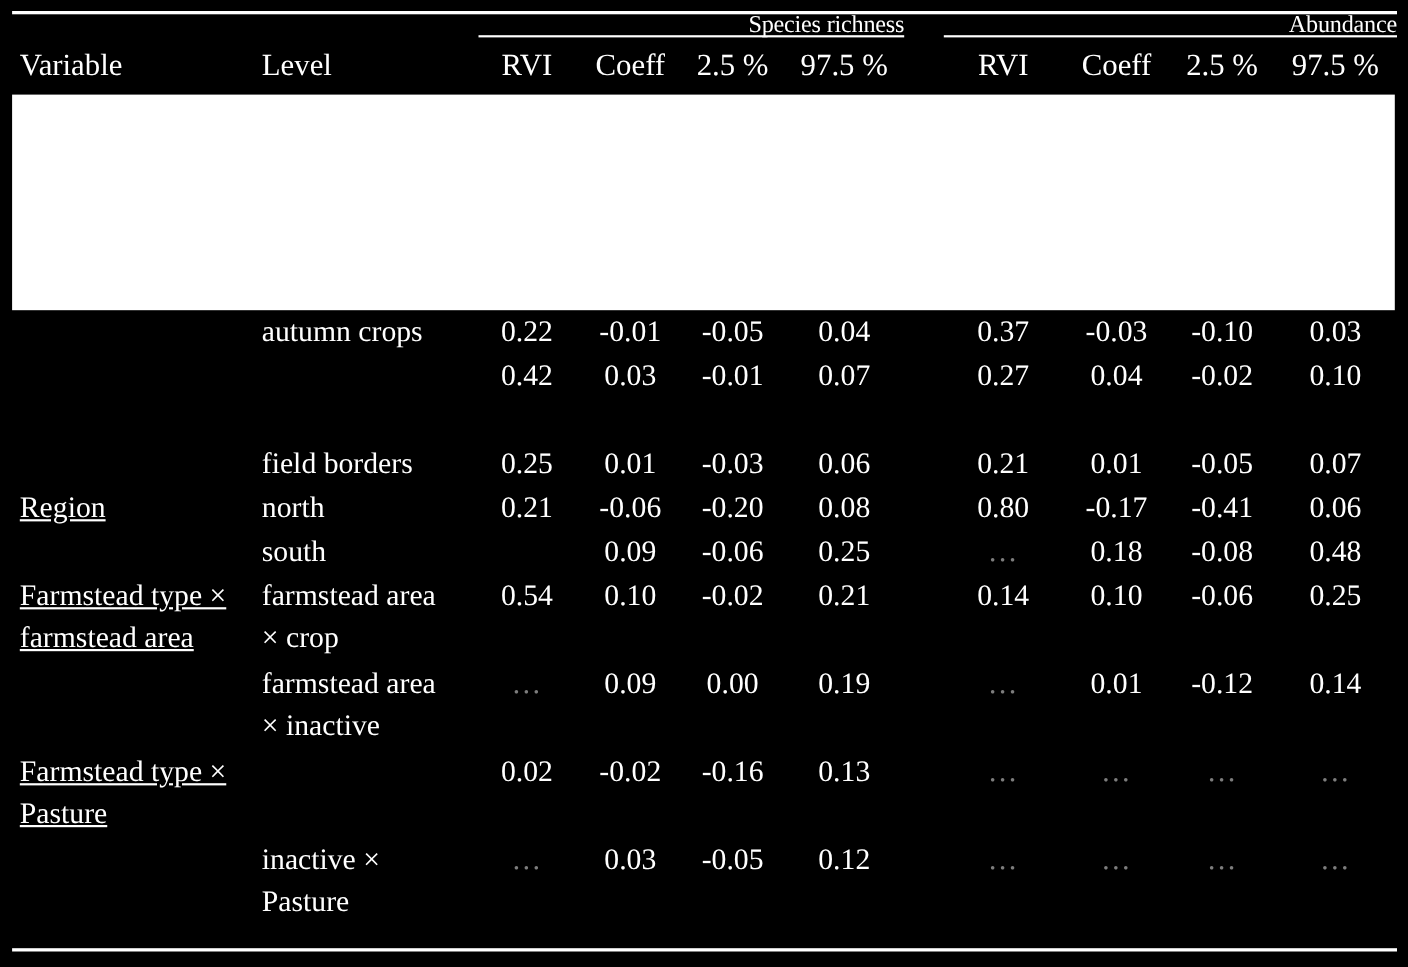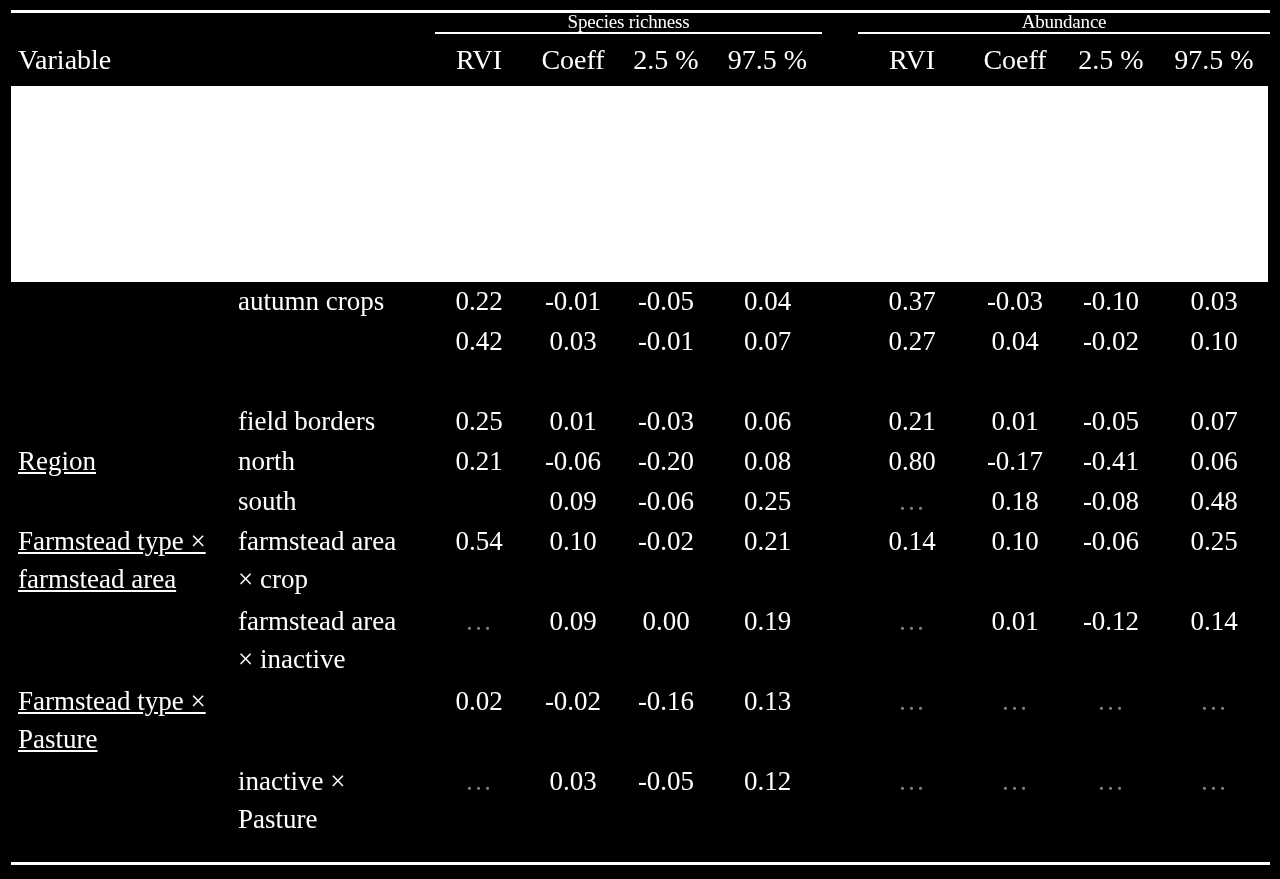--- a/index.html
+++ b/index.html
@@ -30,23 +30,23 @@
   }
   .rule-top    { left: 11px;  top: 10px;  width: 1259px; height: 3px; }
   .rule-bottom { left: 11px;  top: 862px; width: 1259px; height: 3px; }
   .rule-group-species   { left: 435px; top: 32px; width: 387px; height: 2px; }
   .rule-group-abundance { left: 858px; top: 32px; width: 412px; height: 2px; }
 
   
   .group-label {
     position: absolute;
     top: 12px;
-    font-size: 19px;
+    font-size: 22px;
     line-height: 19px;
-    text-align: center;
+    text-align: right;
     font-family: "Liberation Serif", "DejaVu Serif", serif;
     letter-spacing: -0.2px;
   }
   .group-species   { left: 435px; width: 387px; }
   .group-abundance { left: 858px; width: 412px; }
 
   
   .col-headers {
     position: absolute;
     left: 0;
@@ -124,20 +124,21 @@
   <div class="rule rule-top"></div>
 
   <div class="rule rule-group-species"></div>
   <div class="rule rule-group-abundance"></div>
 
   <div class="group-label group-species">Species richness</div>
   <div class="group-label group-abundance">Abundance</div>
 
   <div class="col-headers">
     <div class="hcell left-align" style="left:18px; width:218px;">Variable</div>
+    <div class="hcell left-align" style="left:238px; width:200px;">Level</div>
 
     <div class="hcell center-align c-s-rvi">RVI</div>
     <div class="hcell center-align c-s-coef">Coeff</div>
     <div class="hcell center-align c-s-lo">2.5 %</div>
     <div class="hcell center-align c-s-hi">97.5 %</div>
 
     <div class="hcell center-align c-a-rvi">RVI</div>
     <div class="hcell center-align c-a-coef">Coeff</div>
     <div class="hcell center-align c-a-lo">2.5 %</div>
     <div class="hcell center-align c-a-hi">97.5 %</div>

